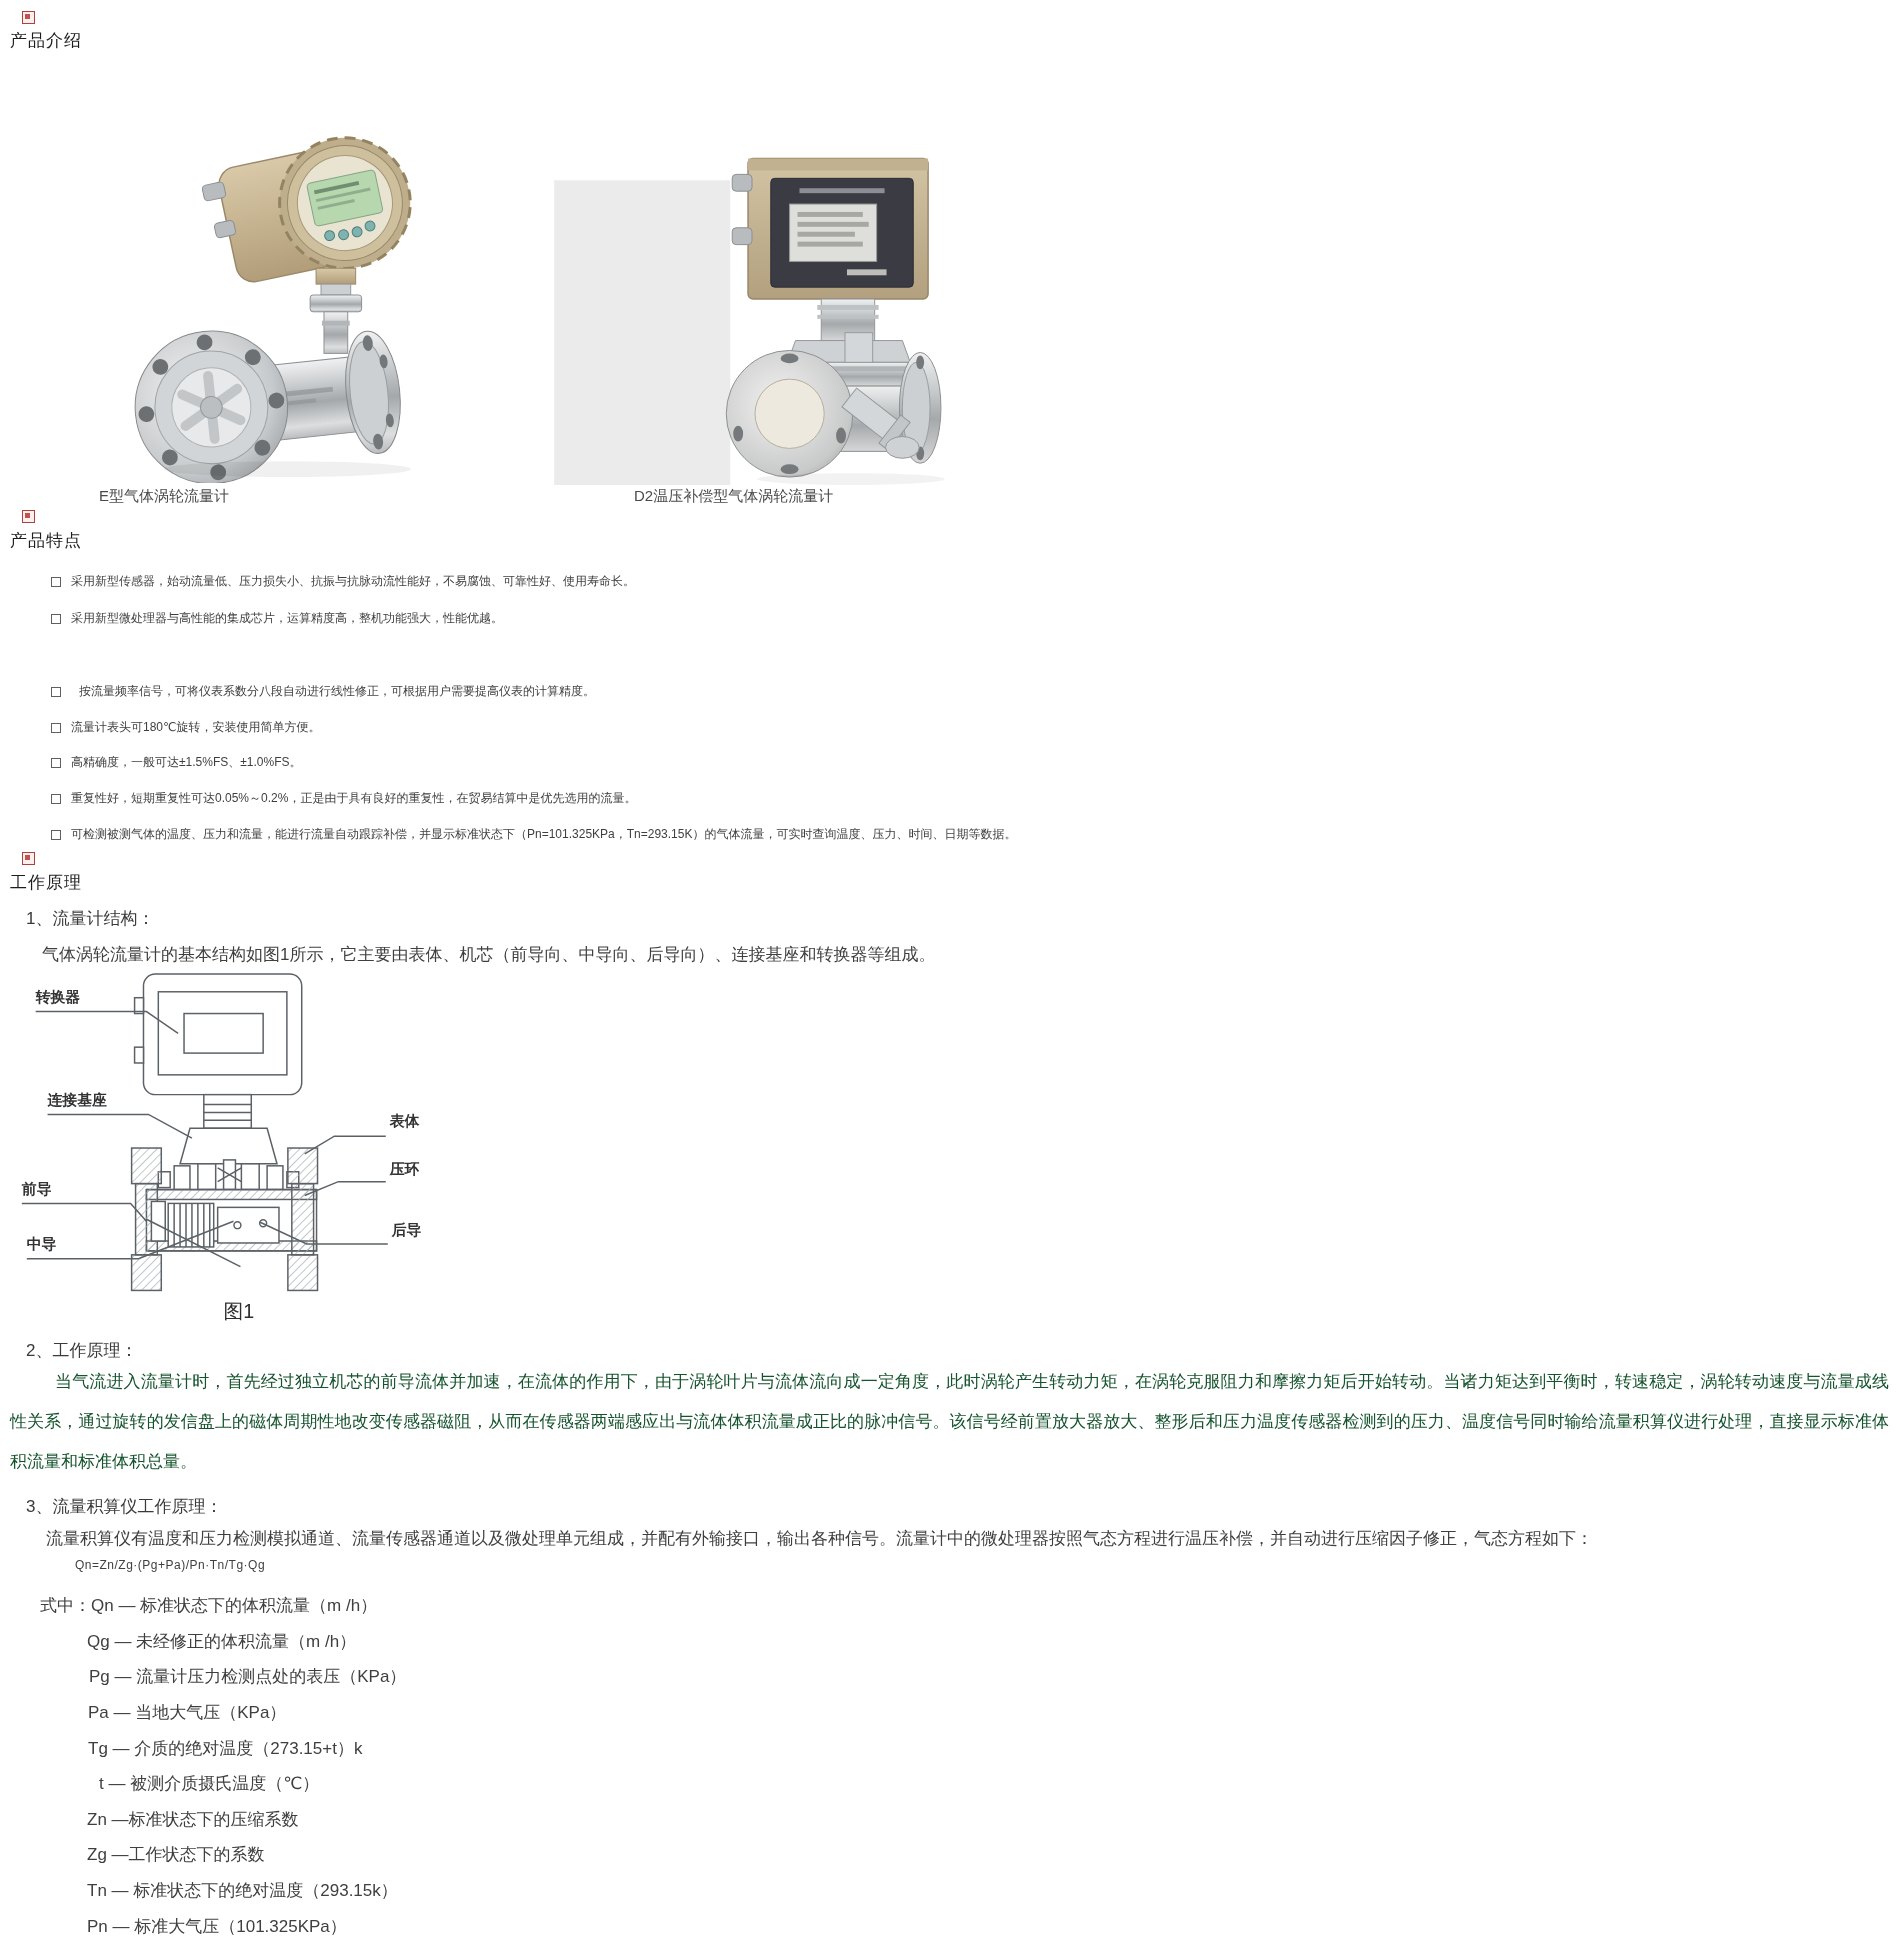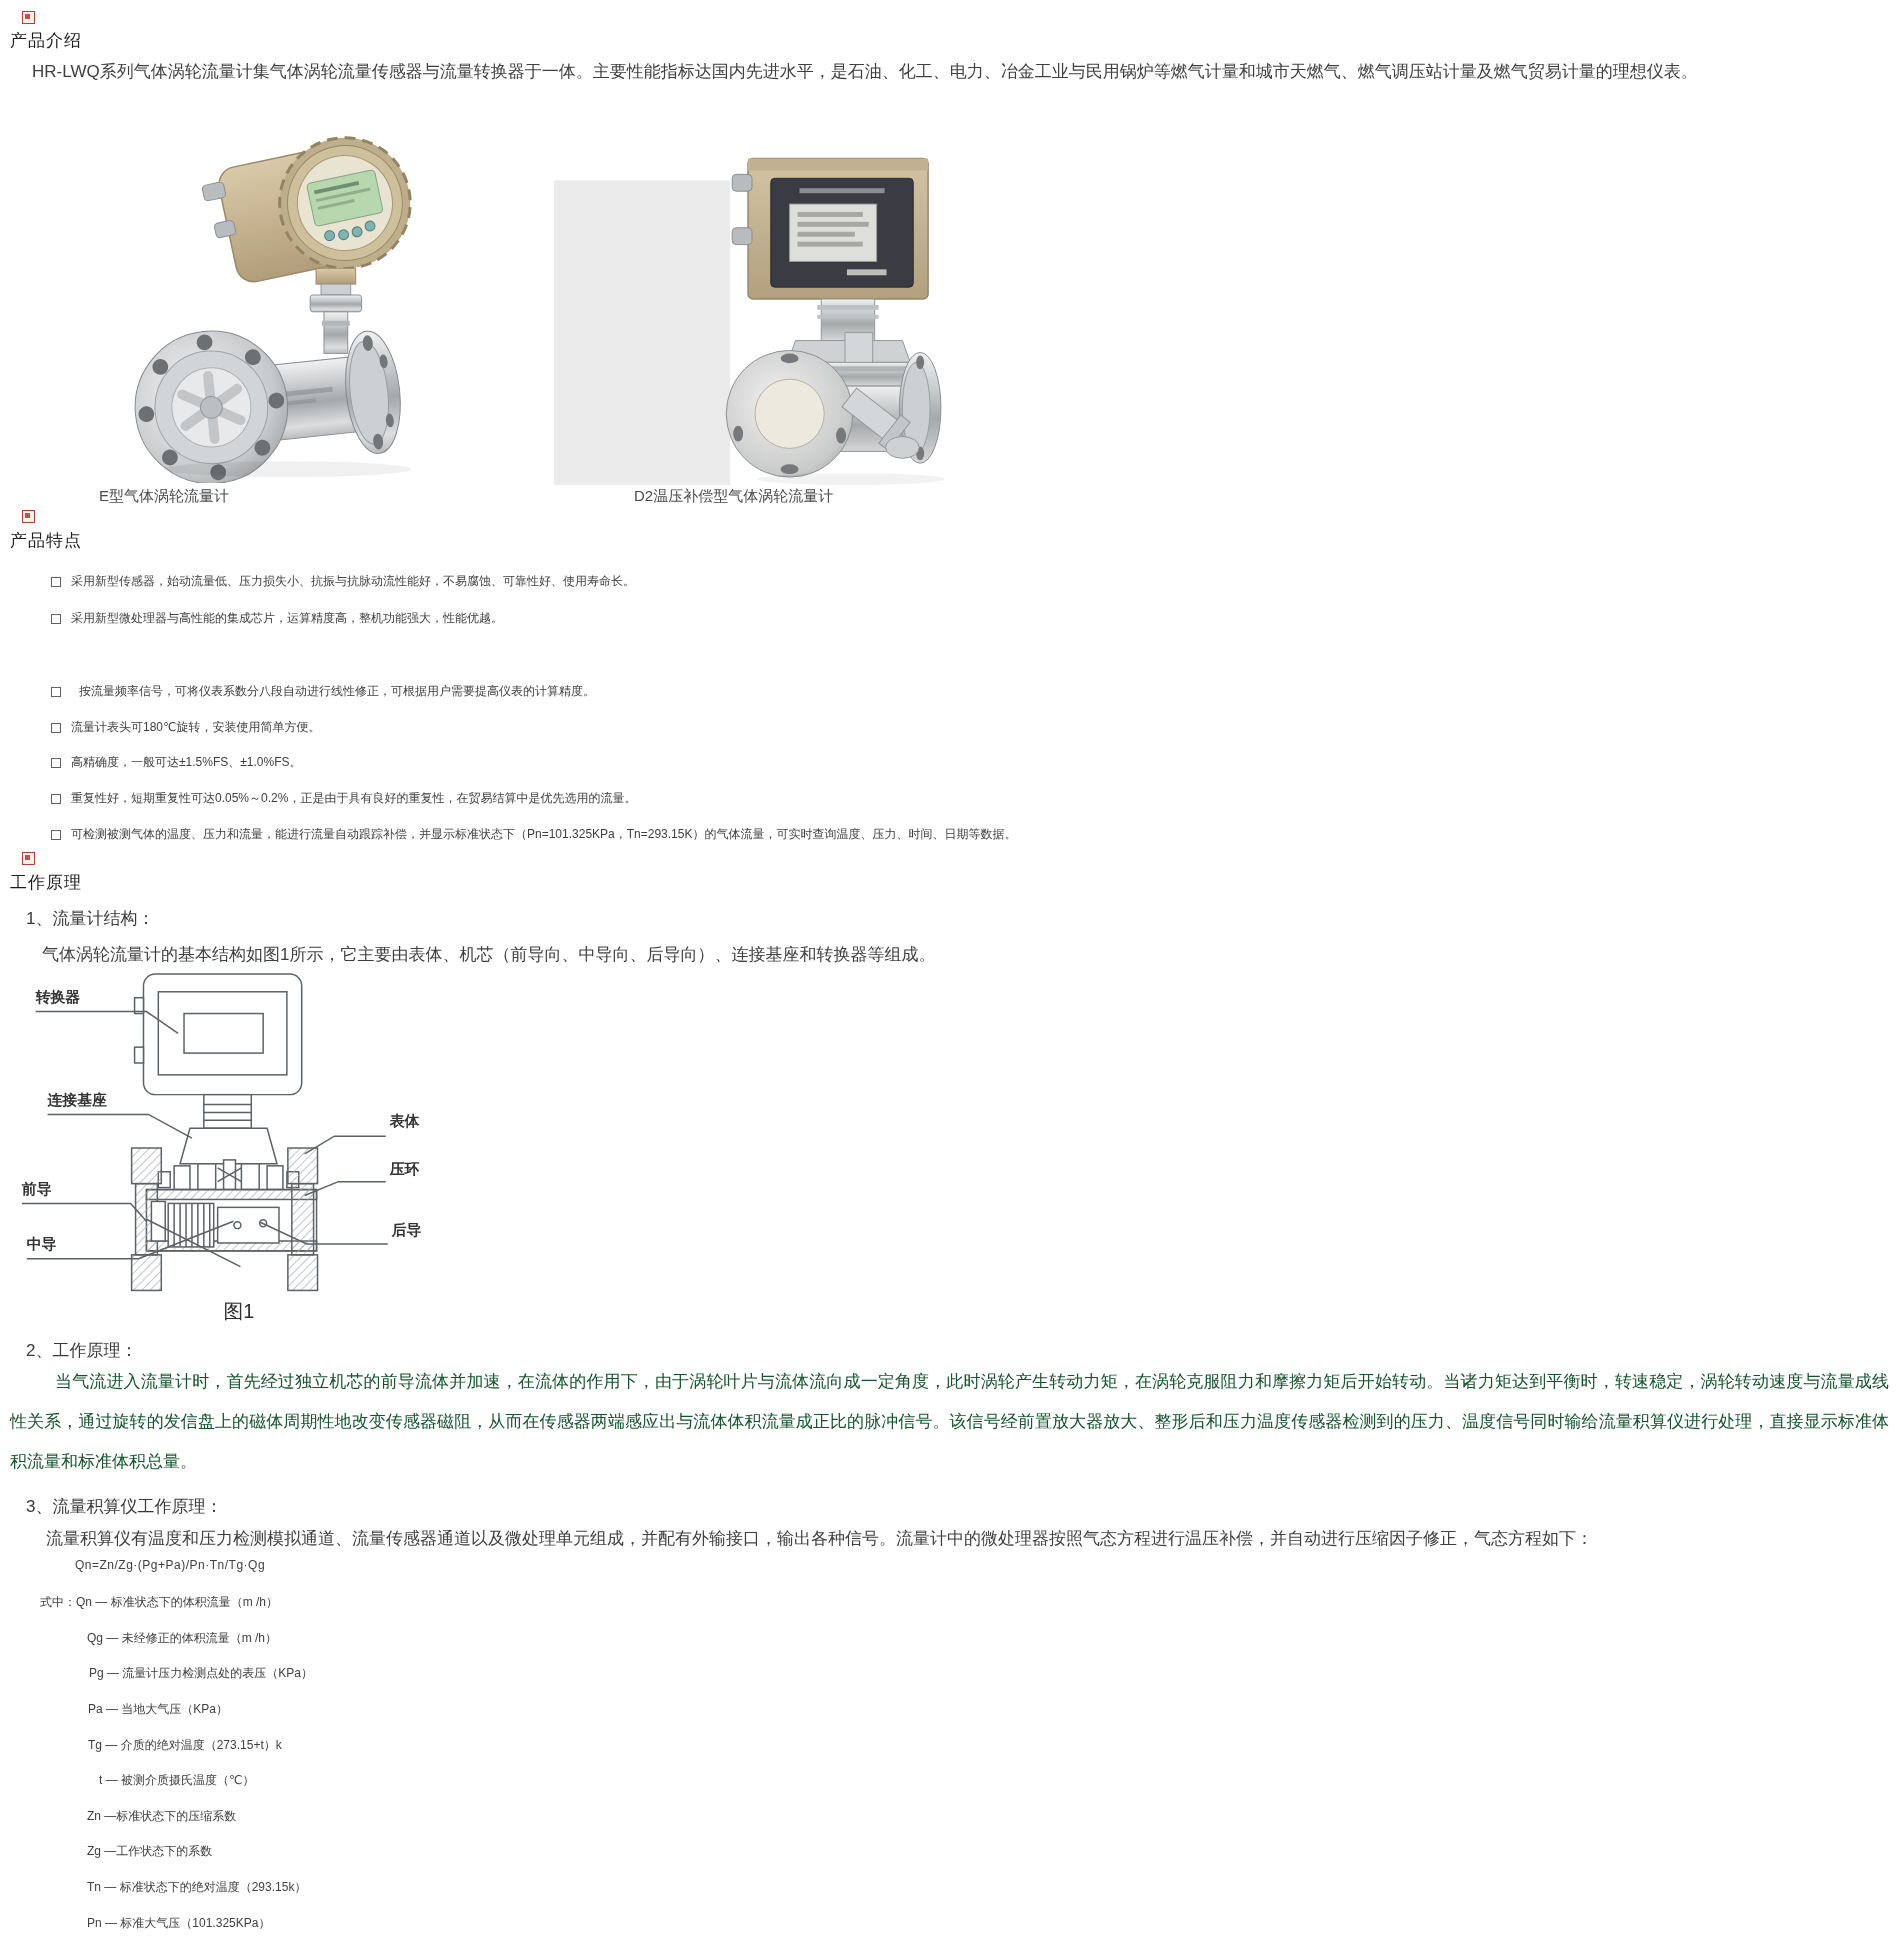--- a/index.html
+++ b/index.html
@@ -8,33 +8,32 @@
   .abs{position:absolute;}
   .h{font-weight:normal;color:#1d1d1d;font-size:17px;letter-spacing:1px;}
   .body-text{font-size:17px;color:#3f3f3f;}
   .red-ico{position:absolute;width:11px;height:11px;border:1px solid #b0403a;background:#fbf0ef;}
   .red-ico::after{content:"";position:absolute;left:2px;top:2px;width:5px;height:5px;background:#c0534d;}
   .caption{font-size:15px;color:#4a4a4a;}
   .feat{position:absolute;left:51px;font-size:12px;color:#3f3f3f;display:flex;align-items:center;white-space:nowrap;text-align:center;}
   .bullet{display:inline-block;width:8px;height:8px;border:1px solid #606060;margin-right:10px;flex:0 0 auto;}
   .sub-title{position:absolute;font-size:17px;color:#3a3a3a;}
   .para{position:absolute;font-size:17px;color:#14532d;line-height:40px;text-align:justify;}
-  .def{position:absolute;font-size:12px;color:#3f3f3f;white-space:nowrap;}
+  .def{position:absolute;font-size:17px;color:#3f3f3f;white-space:nowrap;}
   .formula{position:absolute;font-size:12px;color:#3f3f3f;letter-spacing:0.5px;}
   svg text{font-family:"Liberation Sans","DejaVu Sans",sans-serif;}
   .dia-label{font-size:15px;fill:#333;font-weight:bold;}
 </style>
 </head>
 <body>
 
 <div class="page">
 
   <div class="red-ico" style="left:22px;top:11px;"></div>
   <div class="h abs" style="left:10px;top:29px;">产品介绍</div>
-  <div class="body-text abs" style="left:10px;top:60px;width:1881px;text-indent:22px;white-space:nowrap;">HR-LWQ系列气体涡轮流量计集气体涡轮流量传感器与流量转换器于一体。主要性能指标达国内先进水平，是石油、化工、电力、冶金工业与民用锅炉等燃气计量和城市天燃气、燃气调压站计量及燃气贸易计量的理想仪表。</div>
 
   <svg class="abs" style="left:124px;top:105px;" width="302" height="378" viewBox="0 0 305 382">
     <defs>
       <linearGradient id="steelV" x1="0" y1="0" x2="0" y2="1">
         <stop offset="0" stop-color="#f0f1f2"></stop>
           <stop offset=".3" stop-color="#c9ccce"></stop>
         <stop offset=".55" stop-color="#a4a8ab"></stop>
           <stop offset=".85" stop-color="#dcdedf"></stop>
         <stop offset="1" stop-color="#babdbf"></stop>
       </linearGradient>

